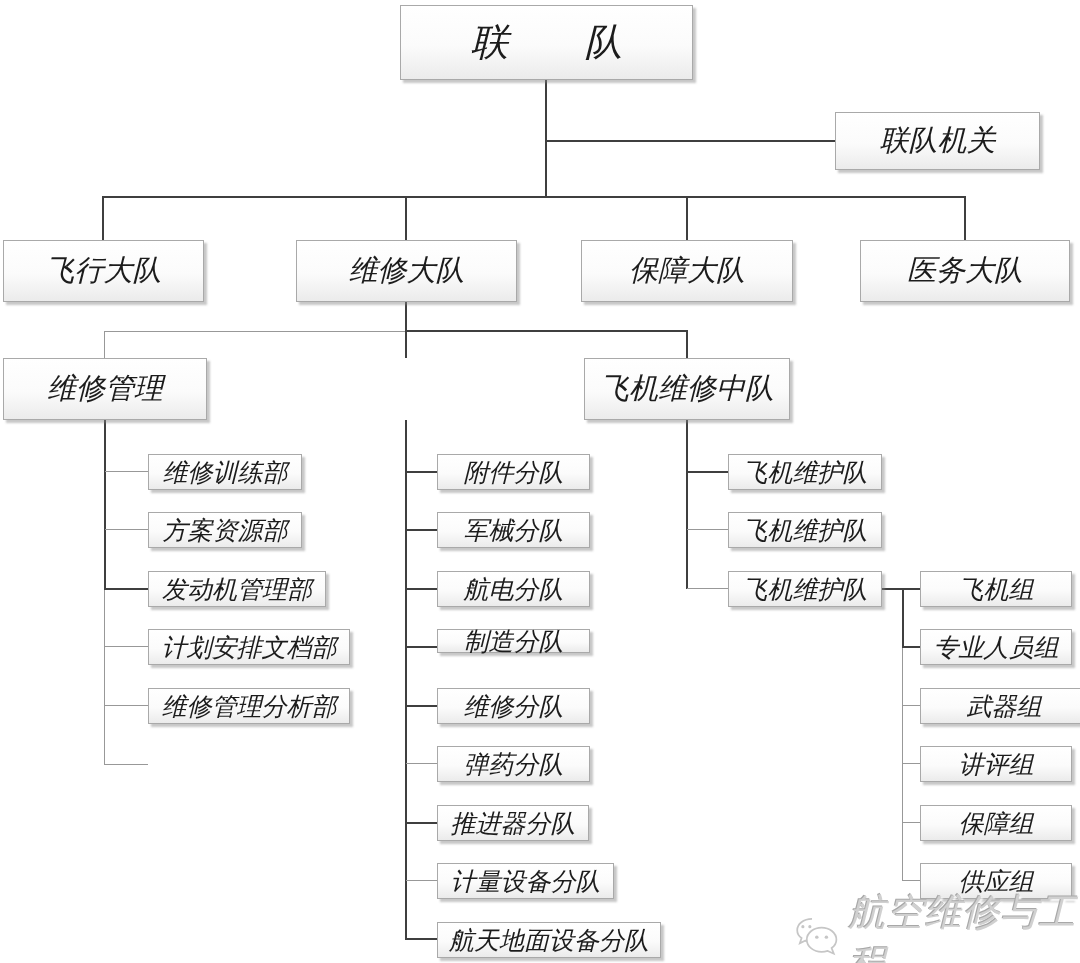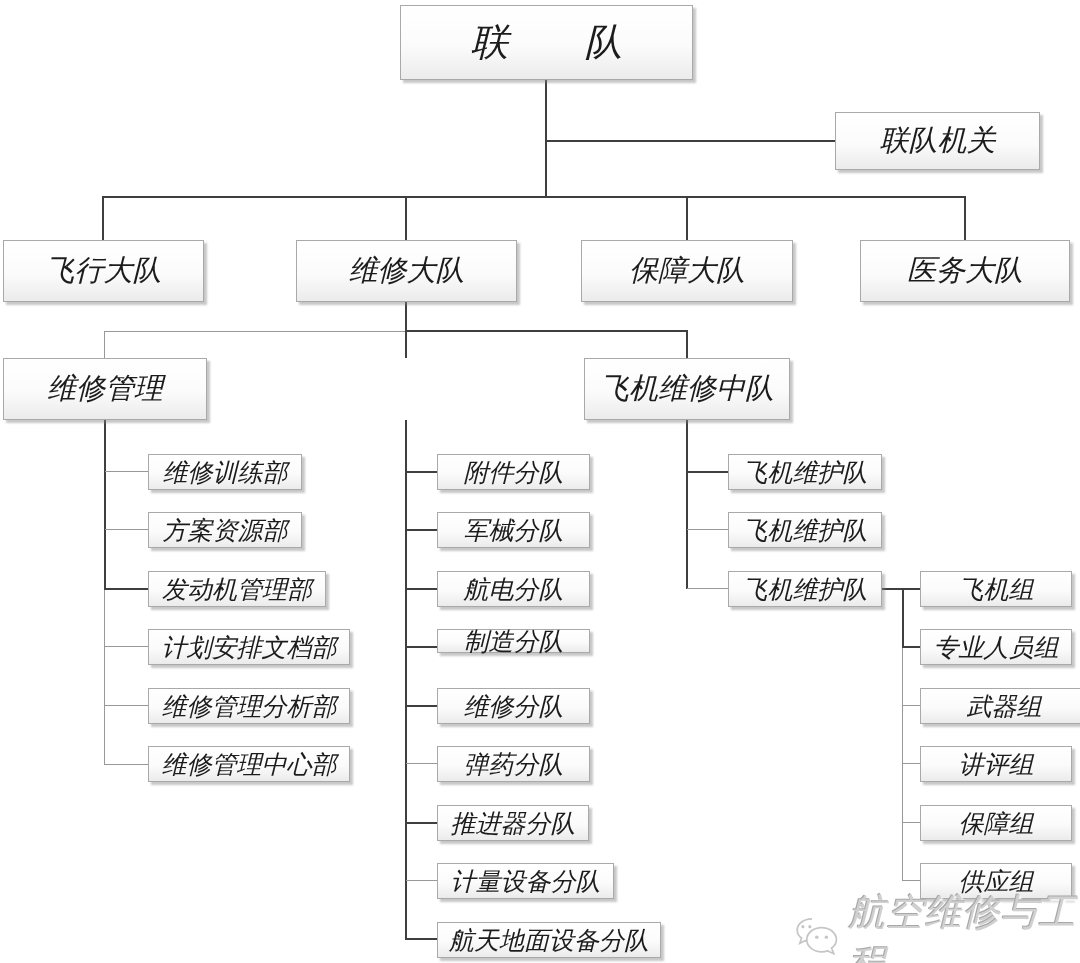--- a/index.html
+++ b/index.html
@@ -127,23 +127,20 @@
     <span>方案资源部</span>
   </div>
   <div class="node n-sm" style="left:148px;top:571px;width:178px;height:36px;">
     <span>发动机管理部</span>
   </div>
   <div class="node n-sm" style="left:148px;top:629px;width:202px;height:36px;">
     <span>计划安排文档部</span>
   </div>
   <div class="node n-sm" style="left:148px;top:688px;width:202px;height:36px;">
     <span>维修管理分析部</span>
-  </div>
-  <div class="node n-sm" style="left:148px;top:746px;width:202px;height:36px;">
-    <span>维修管理中心部</span>
   </div>
 
   <div class="node n-sm" style="left:437px;top:454px;width:153px;height:36px;">
     <span>附件分队</span>
   </div>
   <div class="node n-sm" style="left:437px;top:512px;width:153px;height:36px;">
     <span>军械分队</span>
   </div>
   <div class="node n-sm" style="left:437px;top:571px;width:153px;height:36px;">
     <span>航电分队</span>

